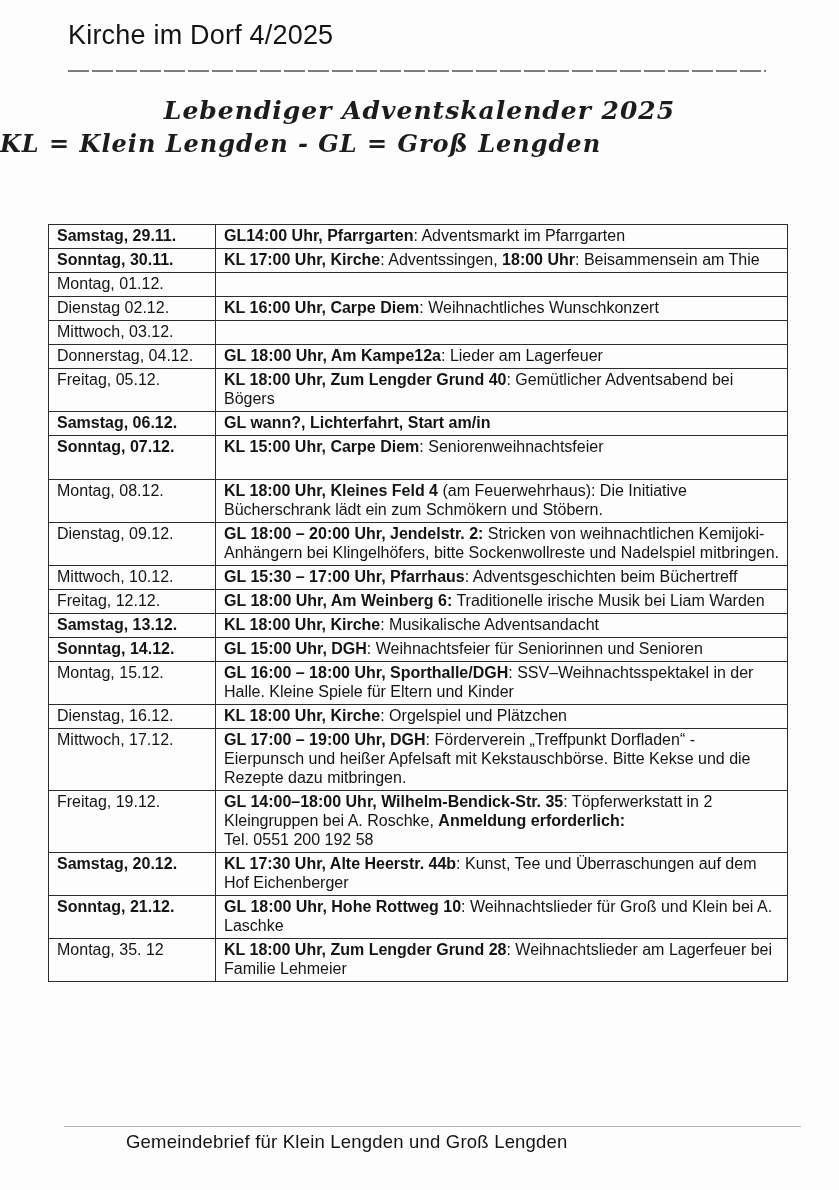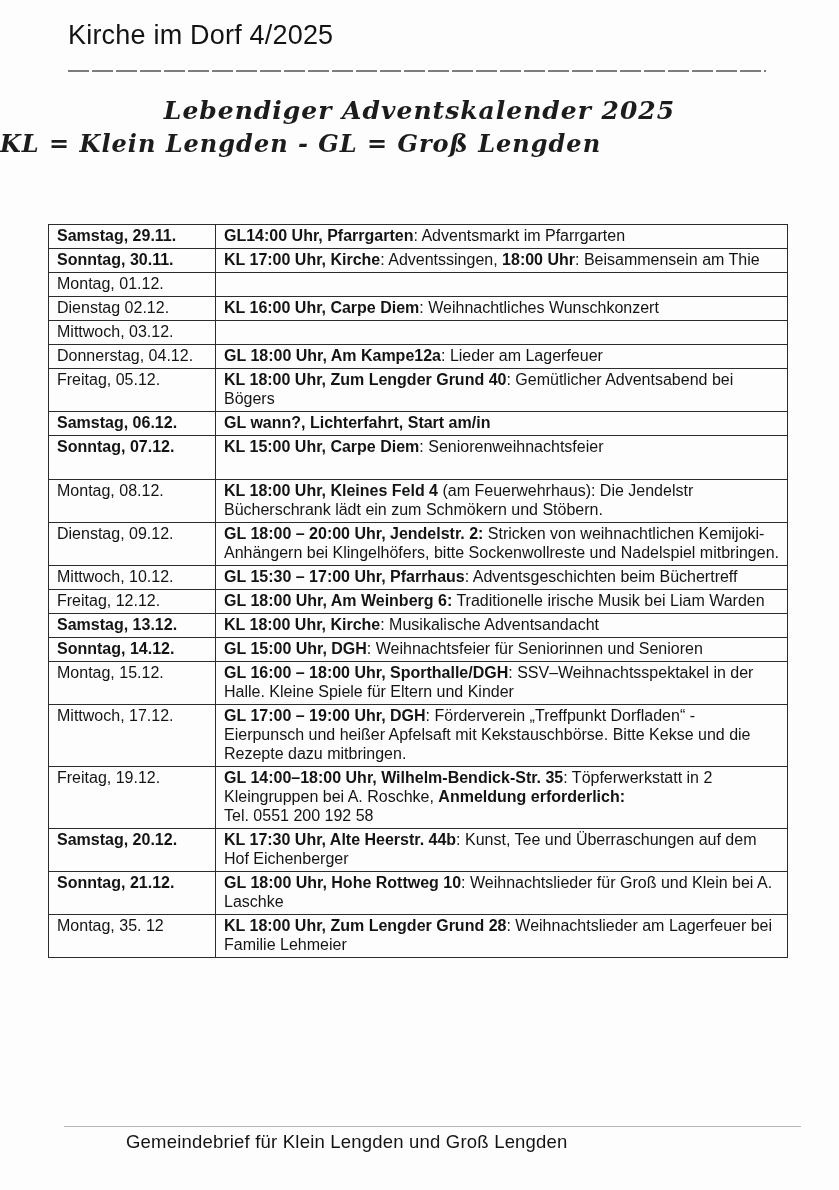--- a/index.html
+++ b/index.html
@@ -129,21 +129,21 @@
         <tr>
           <td class="date-cell bold">Samstag, 06.12.</td>
           <td class="event-cell"><span class="bold">GL wann?, Lichterfahrt, Start am/in</span></td>
         </tr>
         <tr style="height: 44px;">
           <td class="date-cell bold">Sonntag, 07.12.</td>
           <td class="event-cell"><span class="bold">KL 15:00 Uhr, Carpe Diem</span><span>: Seniorenweihnachtsfeier</span></td>
         </tr>
         <tr>
           <td class="date-cell">Montag, 08.12.</td>
-          <td class="event-cell"><span class="bold">KL 18:00 Uhr, Kleines Feld 4</span><span> (am Feuerwehrhaus): Die Jendelstr Bücherschrank lädt ein zum Schmökern und Stöbern.</span></td>
+          <td class="event-cell"><span class="bold">KL 18:00 Uhr, Kleines Feld 4</span><span> (am Feuerwehrhaus): Die Initiative Bücherschrank lädt ein zum Schmökern und Stöbern.</span></td>
         </tr>
         <tr>
           <td class="date-cell">Dienstag, 09.12.</td>
           <td class="event-cell"><span class="bold">GL 18:00 – 20:00 Uhr, Jendelstr. 2:</span><span> Stricken von weihnachtlichen Kemijoki-Anhängern bei Klingelhöfers, bitte Sockenwollreste und Nadelspiel mitbringen.</span></td>
         </tr>
         <tr>
           <td class="date-cell">Mittwoch, 10.12.</td>
           <td class="event-cell"><span class="bold">GL 15:30 – 17:00 Uhr, Pfarrhaus</span><span>: Adventsgeschichten beim Büchertreff</span></td>
         </tr>
         <tr>
@@ -154,20 +154,24 @@
           <td class="date-cell bold">Samstag, 13.12.</td>
           <td class="event-cell"><span class="bold">KL 18:00 Uhr, Kirche</span><span>: Musikalische Adventsandacht</span></td>
         </tr>
         <tr>
           <td class="date-cell bold">Sonntag, 14.12.</td>
           <td class="event-cell"><span class="bold">GL 15:00 Uhr, DGH</span><span>: Weihnachtsfeier für Seniorinnen und Senioren</span></td>
         </tr>
         <tr>
           <td class="date-cell">Montag, 15.12.</td>
           <td class="event-cell"><span class="bold">GL 16:00 – 18:00 Uhr, Sporthalle/DGH</span><span>: SSV–Weihnachtsspektakel in der Halle. Kleine Spiele für Eltern und Kinder</span></td>
+        </tr>
+        <tr>
+          <td class="date-cell">Dienstag, 16.12.</td>
+          <td class="event-cell"><span class="bold">KL 18:00 Uhr, Kirche</span><span>: Orgelspiel und Plätzchen</span></td>
         </tr>
         <tr>
           <td class="date-cell">Mittwoch, 17.12.</td>
           <td class="event-cell"><span class="bold">GL 17:00 – 19:00 Uhr, DGH</span><span>: Förderverein „Treffpunkt Dorfladen“  - Eierpunsch und heißer Apfelsaft mit Kekstauschbörse. Bitte Kekse und die Rezepte dazu mitbringen.</span></td>
         </tr>
         <tr>
           <td class="date-cell">Freitag, 19.12.</td>
           <td class="event-cell"><span class="bold">GL 14:00–18:00 Uhr, Wilhelm-Bendick-Str. 35</span><span>: Töpferwerkstatt in 2 Kleingruppen bei A. Roschke,  </span><span class="bold">Anmeldung erforderlich:</span><br><span>Tel. 0551 200 192 58</span></td>
         </tr>
         <tr>

